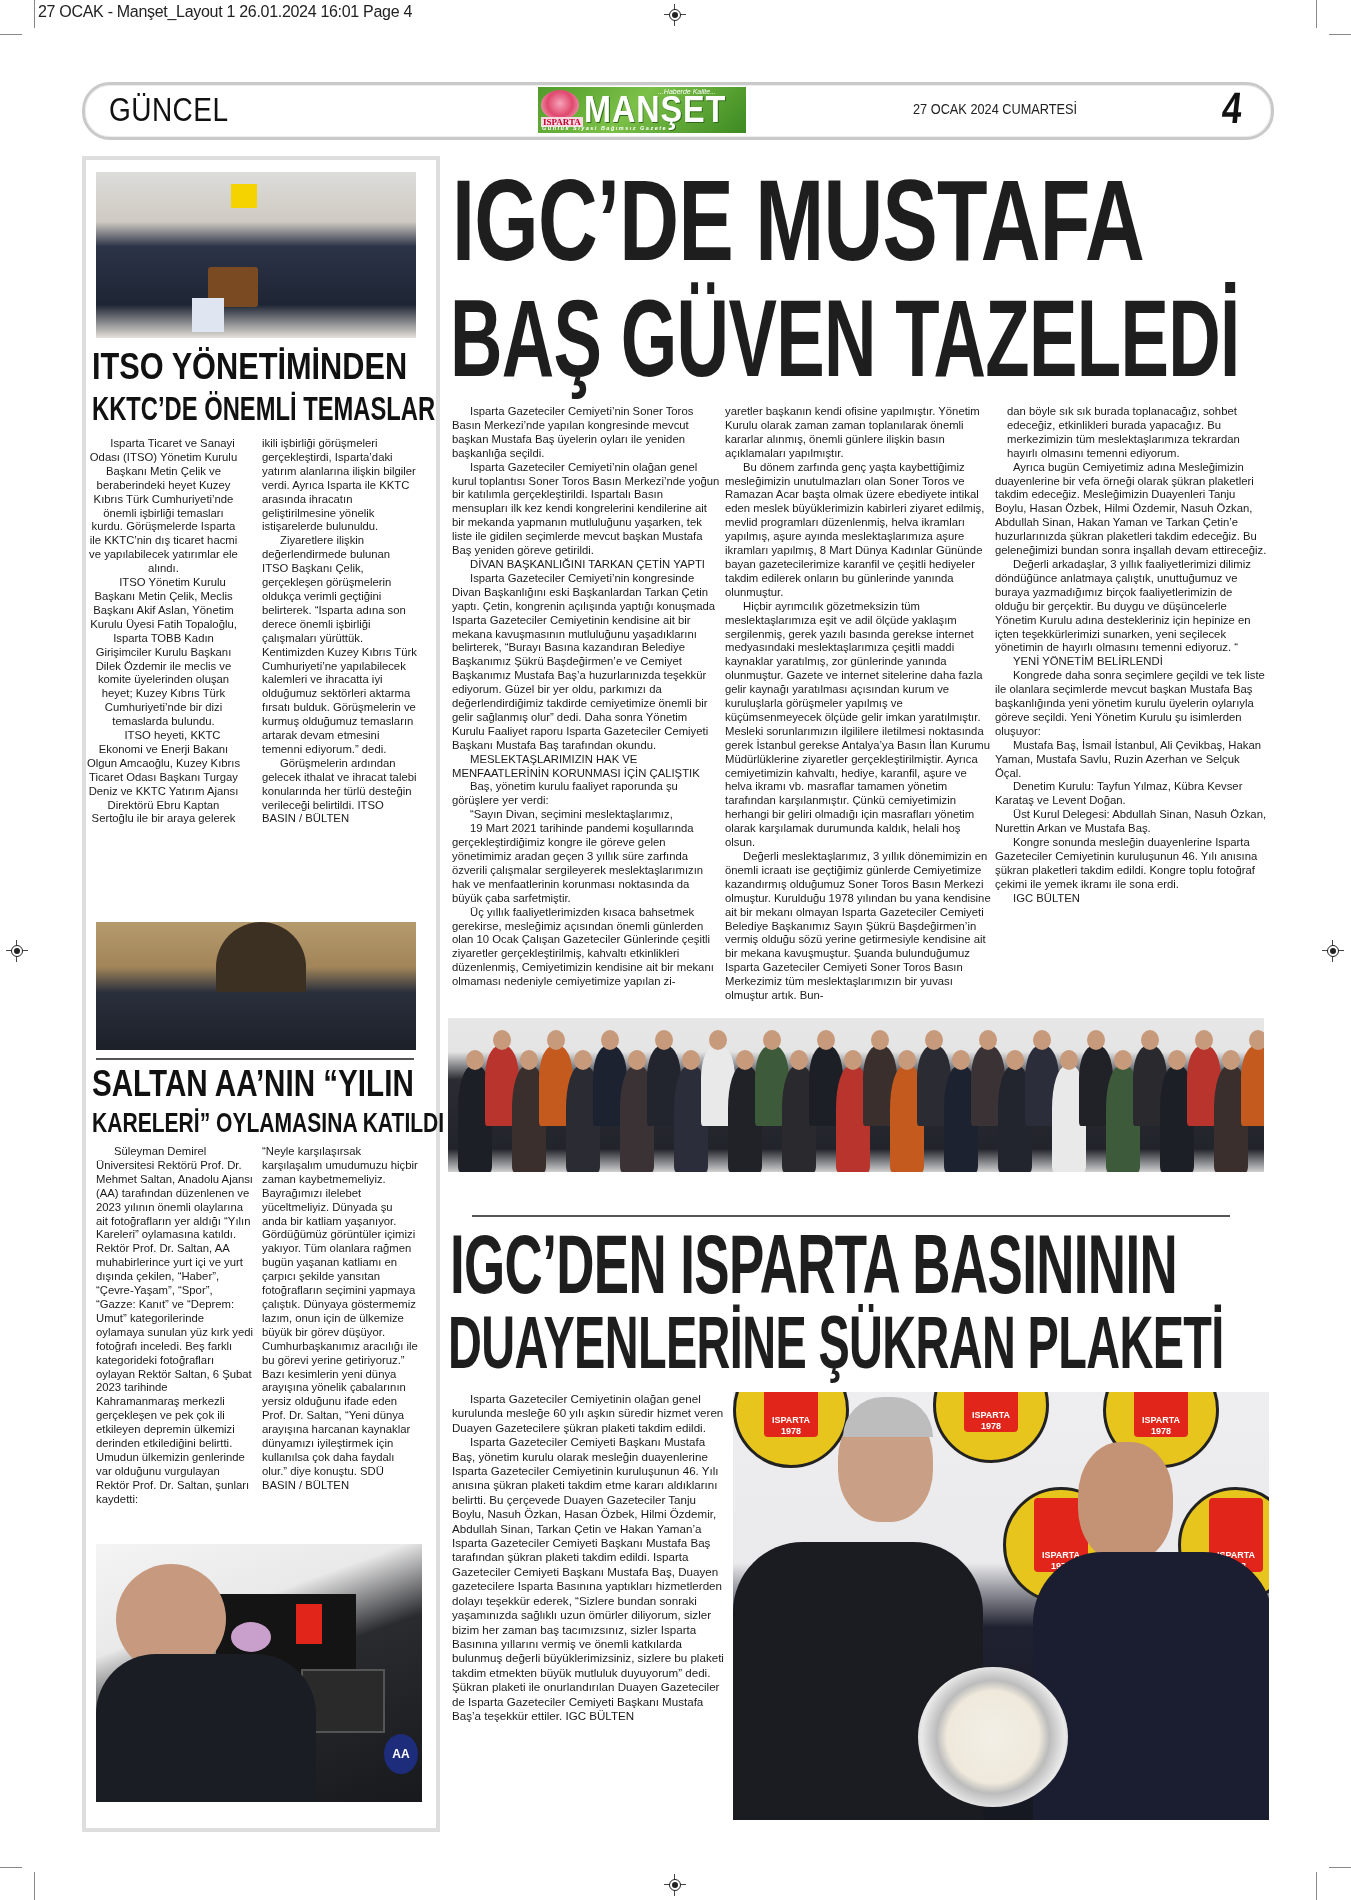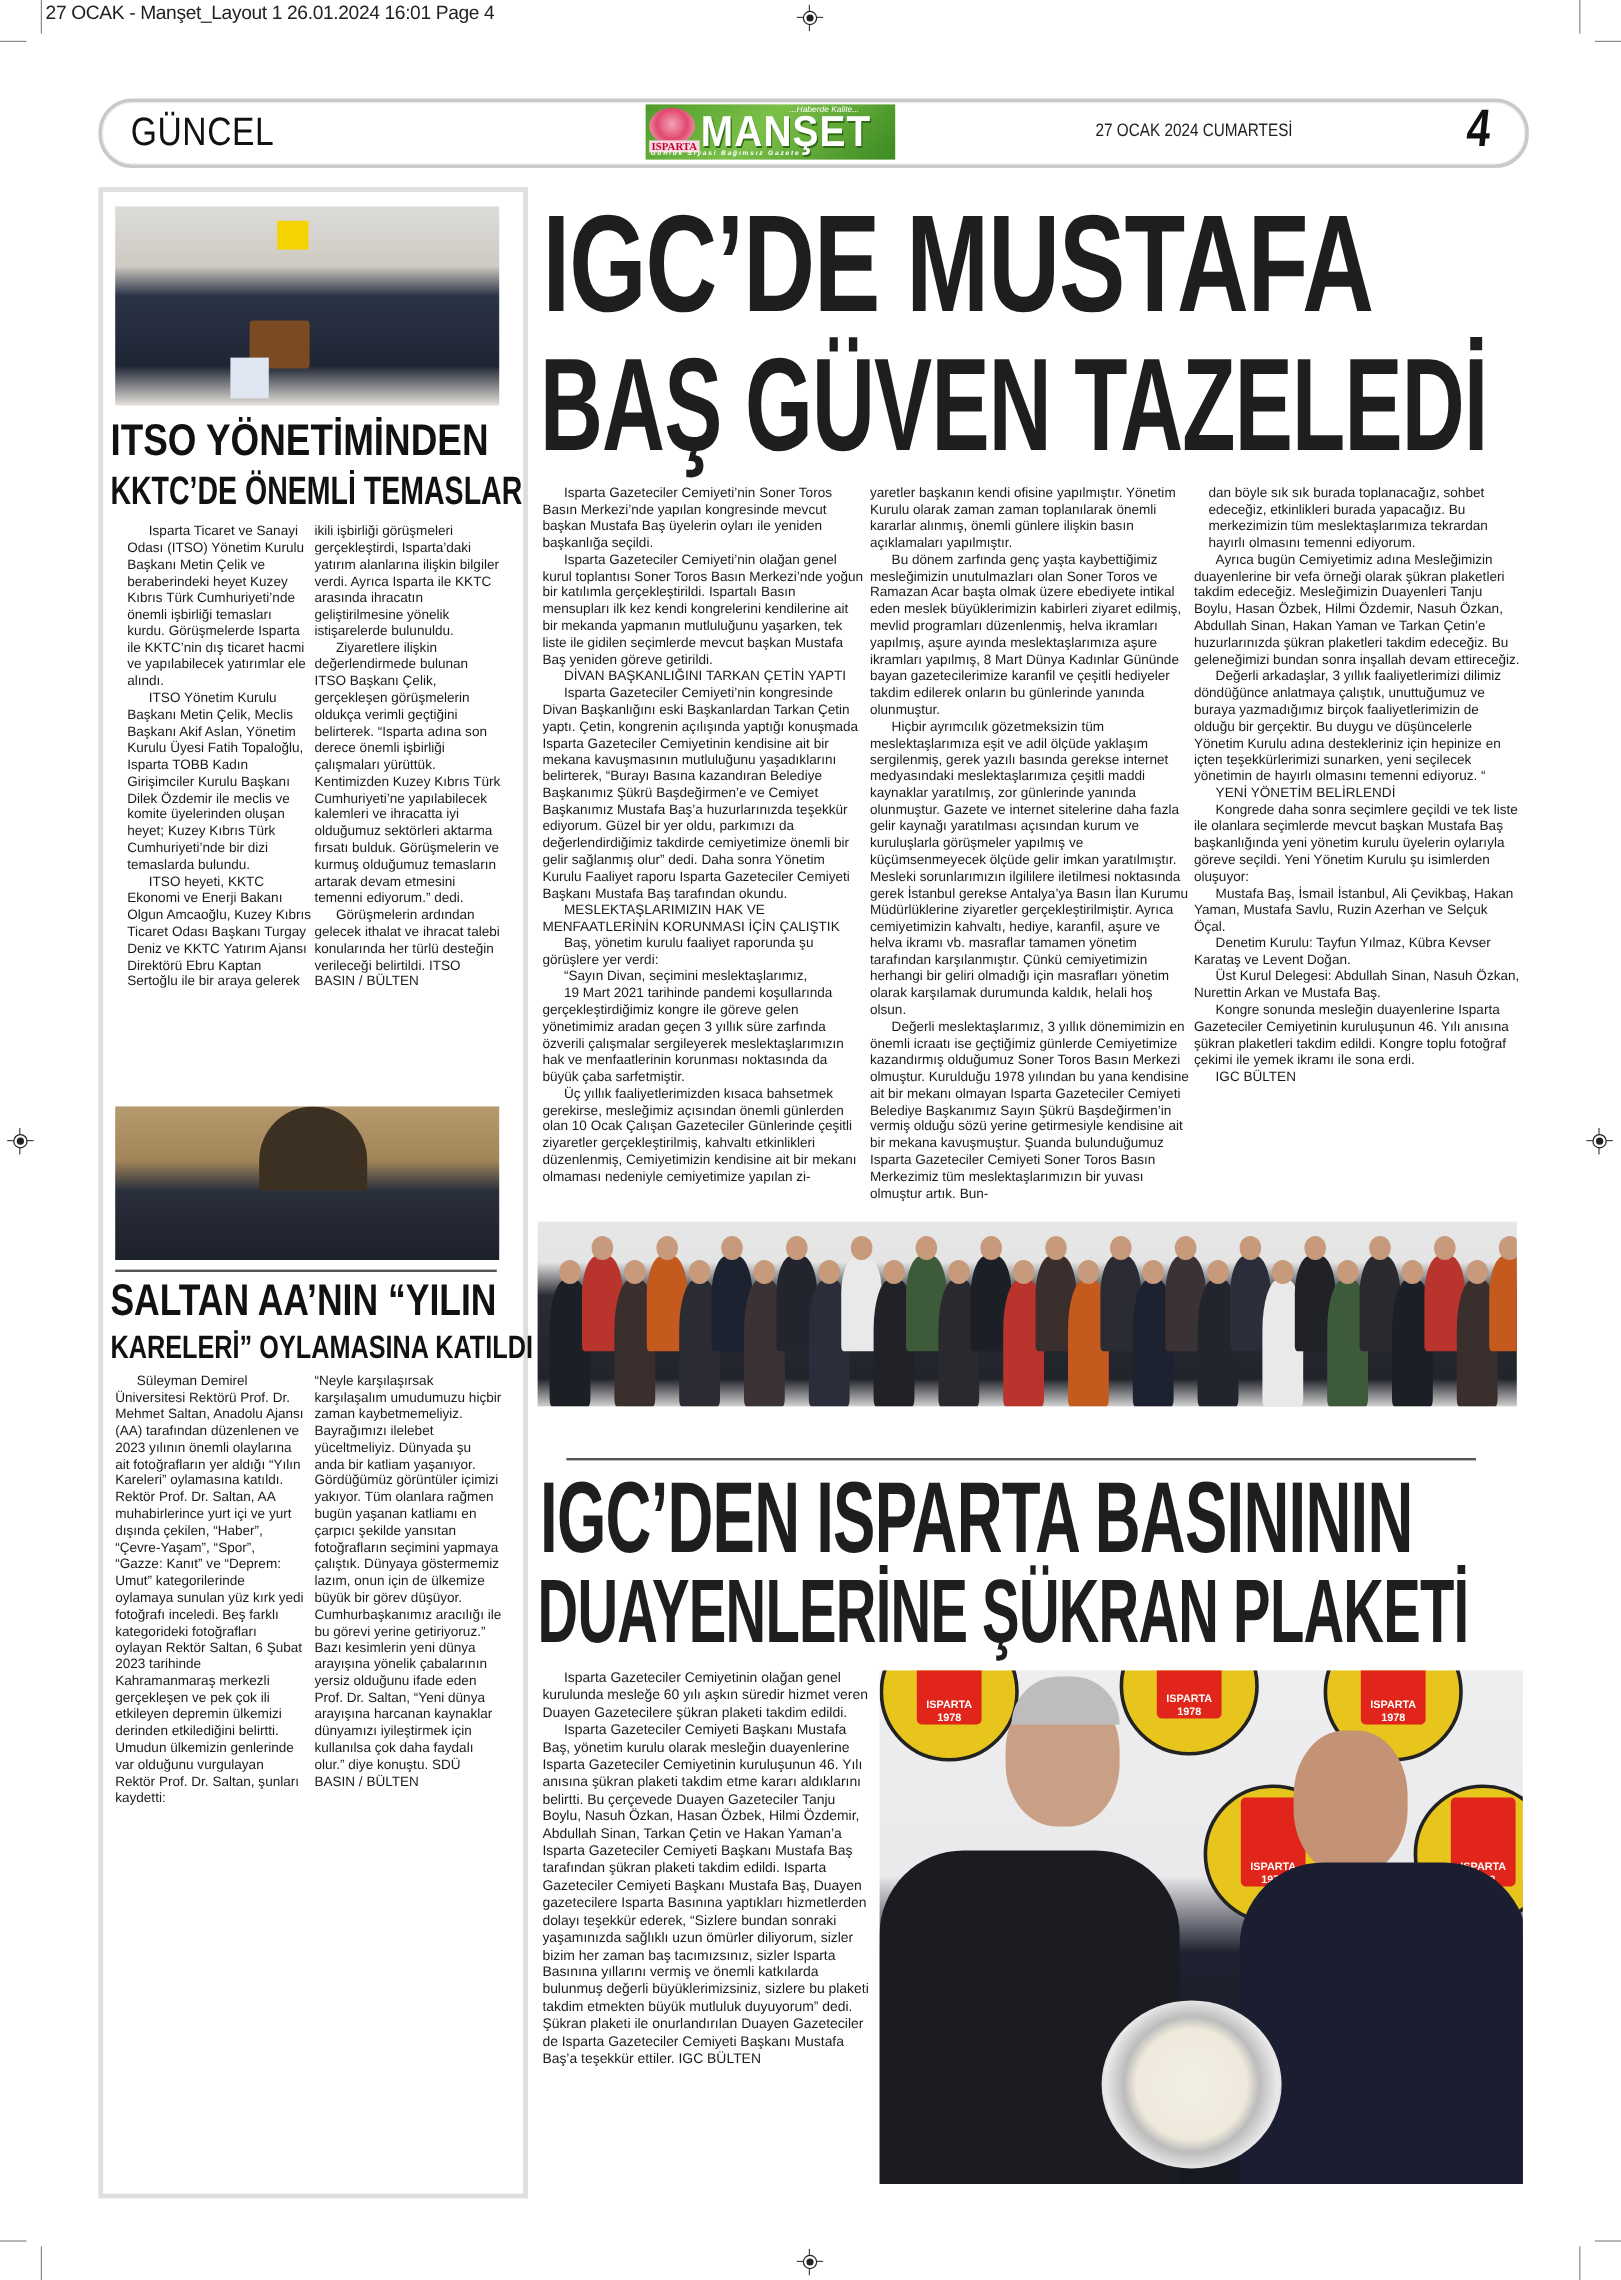--- a/index.html
+++ b/index.html
@@ -103,21 +103,21 @@
 
   <div class="abs photo ph-itso1" style="left:10px;top:12px;width:320px;height:166px;">
     <div class="abs" style="left:135px;top:12px;width:26px;height:24px;background:#f5d300;"></div>
     <div class="abs" style="left:112px;top:95px;width:50px;height:40px;background:#7a4a23;border-radius:3px;"></div>
     <div class="abs" style="left:96px;top:126px;width:32px;height:34px;background:#dfe6f2;"></div>
   </div>
 
   <div class="abs headline-s" style="left:6px;top:188px;font-size:37px;transform:scaleX(0.83);">ITSO YÖNETİMİNDEN</div>
   <div class="abs headline-s" style="left:6px;top:232px;font-size:33px;transform:scaleX(0.72);">KKTC’DE ÖNEMLİ TEMASLAR</div>
 
-  <div class="abs body-text" style="left:20px;top:277px;width:155px;">
+  <div class="abs body-text" style="left:0;top:277px;width:155px;text-align:center;">
     <p>Isparta Ticaret ve Sanayi Odası (ITSO) Yönetim Kurulu Başkanı Metin Çelik ve beraberindeki heyet Kuzey Kıbrıs Türk Cumhuriyeti’nde önemli işbirliği temasları kurdu. Görüşmelerde Isparta ile KKTC’nin dış ticaret hacmi ve yapılabilecek yatırımlar ele alındı.</p>
     <p>ITSO Yönetim Kurulu Başkanı Metin Çelik, Meclis Başkanı Akif Aslan, Yönetim Kurulu Üyesi Fatih Topaloğlu, Isparta TOBB Kadın Girişimciler Kurulu Başkanı Dilek Özdemir ile meclis ve komite üyelerinden oluşan heyet; Kuzey Kıbrıs Türk Cumhuriyeti’nde bir dizi temaslarda bulundu.</p>
     <p>ITSO heyeti, KKTC Ekonomi ve Enerji Bakanı Olgun Amcaoğlu, Kuzey Kıbrıs Ticaret Odası Başkanı Turgay Deniz ve KKTC Yatırım Ajansı Direktörü Ebru Kaptan Sertoğlu ile bir araya gelerek</p>
   </div>
   <div class="abs body-text" style="left:176px;top:277px;width:155px;">
     <p style="text-indent:0">ikili işbirliği görüşmeleri gerçekleştirdi, Isparta’daki yatırım alanlarına ilişkin bilgiler verdi. Ayrıca Isparta ile KKTC arasında ihracatın geliştirilmesine yönelik istişarelerde bulunuldu.</p>
     <p>Ziyaretlere ilişkin değerlendirmede bulunan ITSO Başkanı Çelik, gerçekleşen görüşmelerin oldukça verimli geçtiğini belirterek. “Isparta adına son derece önemli işbirliği çalışmaları yürüttük. Kentimizden Kuzey Kıbrıs Türk Cumhuriyeti’ne yapılabilecek kalemleri ve ihracatta iyi olduğumuz sektörleri aktarma fırsatı bulduk. Görüşmelerin ve kurmuş olduğumuz temasların artarak devam etmesini temenni ediyorum.” dedi.</p>
     <p>Görüşmelerin ardından gelecek ithalat ve ihracat talebi konularında her türlü desteğin verileceği belirtildi. ITSO BASIN / BÜLTEN</p>
   </div>
 
@@ -129,20 +129,29 @@
   <div class="abs headline-s" style="left:6px;top:905px;font-size:37px;transform:scaleX(0.8);">SALTAN AA’NIN “YILIN</div>
   <div class="abs headline-s" style="left:6px;top:950px;font-size:27px;transform:scaleX(0.78);">KARELERİ” OYLAMASINA KATILDI</div>
 
   <div class="abs body-text" style="left:10px;top:985px;width:158px;">
     <p>Süleyman Demirel Üniversitesi Rektörü Prof. Dr. Mehmet Saltan, Anadolu Ajansı (AA) tarafından düzenlenen ve 2023 yılının önemli olaylarına ait fotoğrafların yer aldığı “Yılın Kareleri” oylamasına katıldı. Rektör Prof. Dr. Saltan, AA muhabirlerince yurt içi ve yurt dışında çekilen, “Haber”, “Çevre-Yaşam”, “Spor”, “Gazze: Kanıt” ve “Deprem: Umut” kategorilerinde oylamaya sunulan yüz kırk yedi fotoğrafı inceledi. Beş farklı kategorideki fotoğrafları oylayan Rektör Saltan, 6 Şubat 2023 tarihinde Kahramanmaraş merkezli gerçekleşen ve pek çok ili etkileyen depremin ülkemizi derinden etkilediğini belirtti. Umudun ülkemizin genlerinde var olduğunu vurgulayan Rektör Prof. Dr. Saltan, şunları kaydetti:</p>
   </div>
   <div class="abs body-text" style="left:176px;top:985px;width:158px;">
     <p style="text-indent:0">“Neyle karşılaşırsak karşılaşalım umudumuzu hiçbir zaman kaybetmemeliyiz. Bayrağımızı ilelebet yüceltmeliyiz. Dünyada şu anda bir katliam yaşanıyor. Gördüğümüz görüntüler içimizi yakıyor. Tüm olanlara rağmen bugün yaşanan katliamı en çarpıcı şekilde yansıtan fotoğrafların seçimini yapmaya çalıştık. Dünyaya göstermemiz lazım, onun için de ülkemize büyük bir görev düşüyor. Cumhurbaşkanımız aracılığı ile bu görevi yerine getiriyoruz.” Bazı kesimlerin yeni dünya arayışına yönelik çabalarının yersiz olduğunu ifade eden Prof. Dr. Saltan, “Yeni dünya arayışına harcanan kaynaklar dünyamızı iyileştirmek için kullanılsa çok daha faydalı olur.” diye konuştu. SDÜ BASIN / BÜLTEN</p>
   </div>
 
+  <div class="abs photo ph-saltan" style="left:10px;top:1384px;width:326px;height:258px;">
+    <div class="abs" style="left:120px;top:50px;width:140px;height:80px;background:#141414;"></div>
+    <div class="abs" style="left:200px;top:60px;width:26px;height:40px;background:#e1251b;"></div>
+    <div class="abs" style="left:135px;top:78px;width:40px;height:30px;border-radius:50%;background:#c9a0cc;"></div>
+    <div class="abs" style="left:205px;top:125px;width:80px;height:60px;background:#2a2a2a;border:2px solid #555;"></div>
+    <div class="abs" style="left:20px;top:20px;width:110px;height:110px;border-radius:50%;background:#c79a80;"></div>
+    <div class="abs" style="left:0;top:110px;width:220px;height:150px;border-radius:60px 60px 0 0;background:#1b1d24;"></div>
+    <div class="abs" style="left:288px;top:190px;width:34px;height:40px;border-radius:50%;background:#1d2d7c;color:#fff;font-size:12px;font-weight:bold;text-align:center;line-height:40px;">AA</div>
+  </div>
 </div>
 
 <div class="abs big-head" style="left:452px;top:163px;font-size:115px;transform:scaleX(0.72);">IGC’DE MUSTAFA</div>
 <div class="abs big-head" style="left:450px;top:283px;font-size:110px;transform:scaleX(0.66);">BAŞ GÜVEN TAZELEDİ</div>
 
 <div class="abs body-text" style="left:452px;top:405px;width:268px;" id="mcol1">
     <p>Isparta Gazeteciler Cemiyeti’nin Soner Toros Basın Merkezi’nde yapılan kongresinde mevcut başkan Mustafa Baş üyelerin oyları ile yeniden başkanlığa seçildi.</p>
     <p>Isparta Gazeteciler Cemiyeti’nin olağan genel kurul toplantısı Soner Toros Basın Merkezi’nde yoğun bir katılımla gerçekleştirildi. Ispartalı Basın mensupları ilk kez kendi kongrelerini kendilerine ait bir mekanda yapmanın mutluluğunu yaşarken, tek liste ile gidilen seçimlerde mevcut başkan Mustafa Baş yeniden göreve getirildi.</p>
     <p class="sub">DİVAN BAŞKANLIĞINI TARKAN ÇETİN YAPTI</p>
     <p>Isparta Gazeteciler Cemiyeti’nin kongresinde Divan Başkanlığını eski Başkanlardan Tarkan Çetin yaptı. Çetin, kongrenin açılışında yaptığı konuşmada Isparta Gazeteciler Cemiyetinin kendisine ait bir mekana kavuşmasının mutluluğunu yaşadıklarını belirterek, “Burayı Basına kazandıran Belediye Başkanımız Şükrü Başdeğirmen’e ve Cemiyet Başkanımız Mustafa Baş’a huzurlarınızda teşekkür ediyorum. Güzel bir yer oldu, parkımızı da değerlendirdiğimiz takdirde cemiyetimize önemli bir gelir sağlanmış olur” dedi.  Daha sonra Yönetim Kurulu Faaliyet raporu Isparta Gazeteciler Cemiyeti Başkanı Mustafa Baş tarafından okundu.</p>

